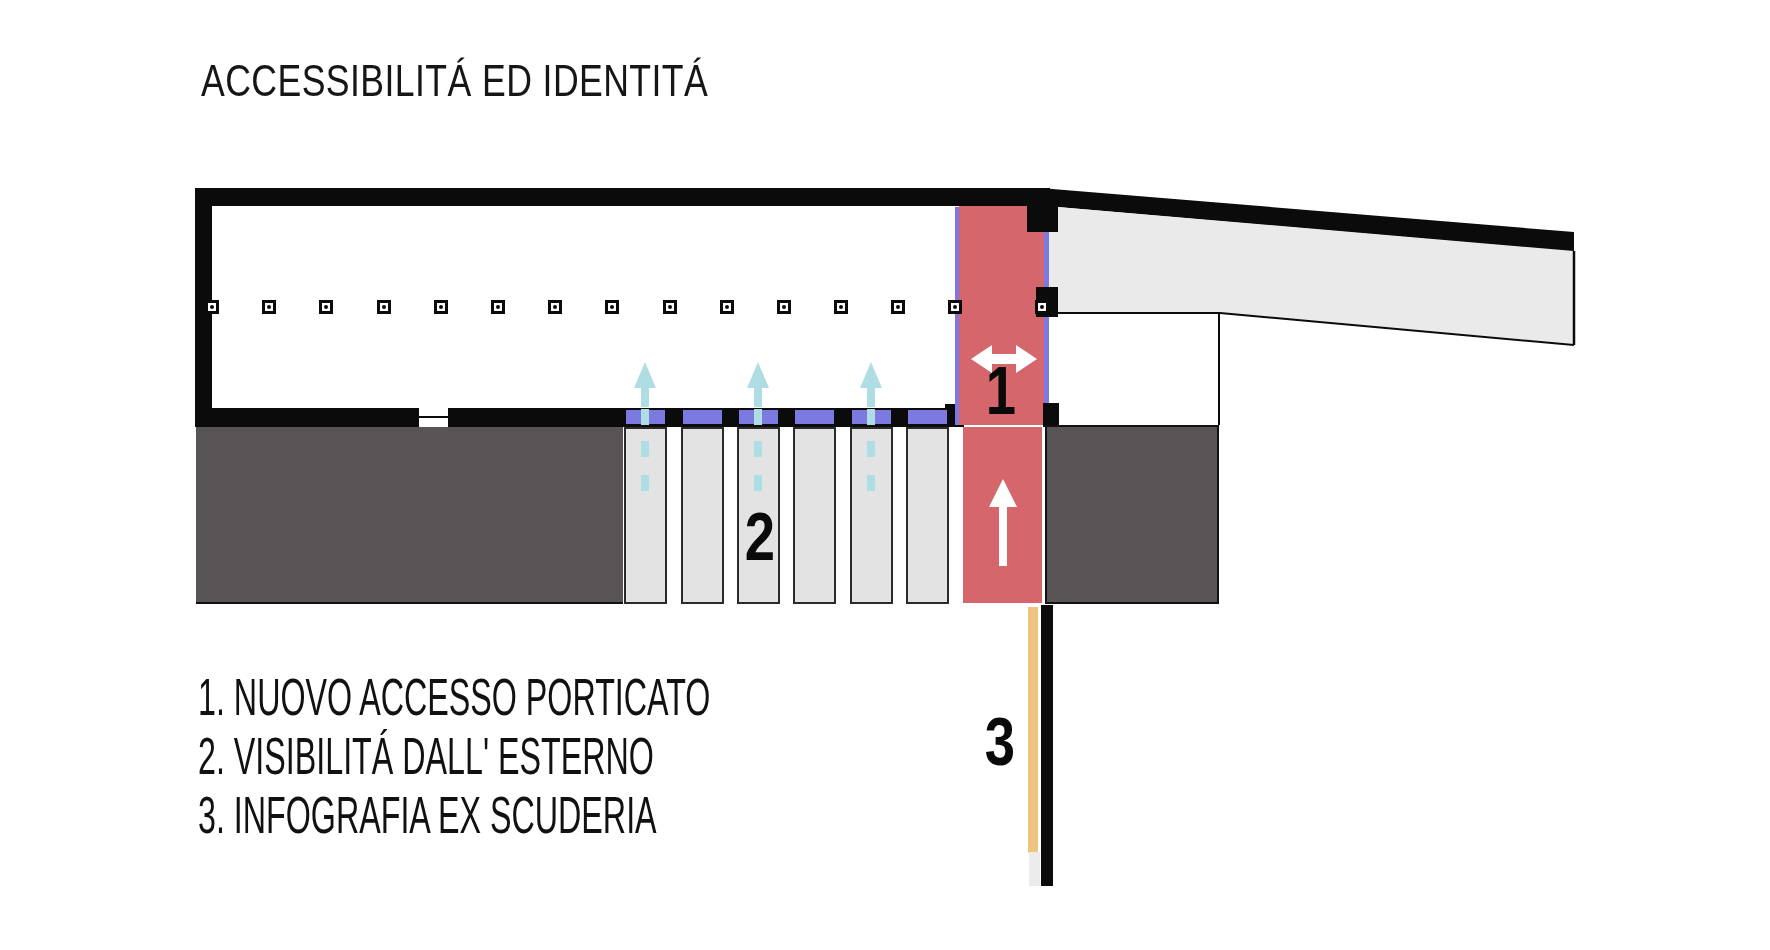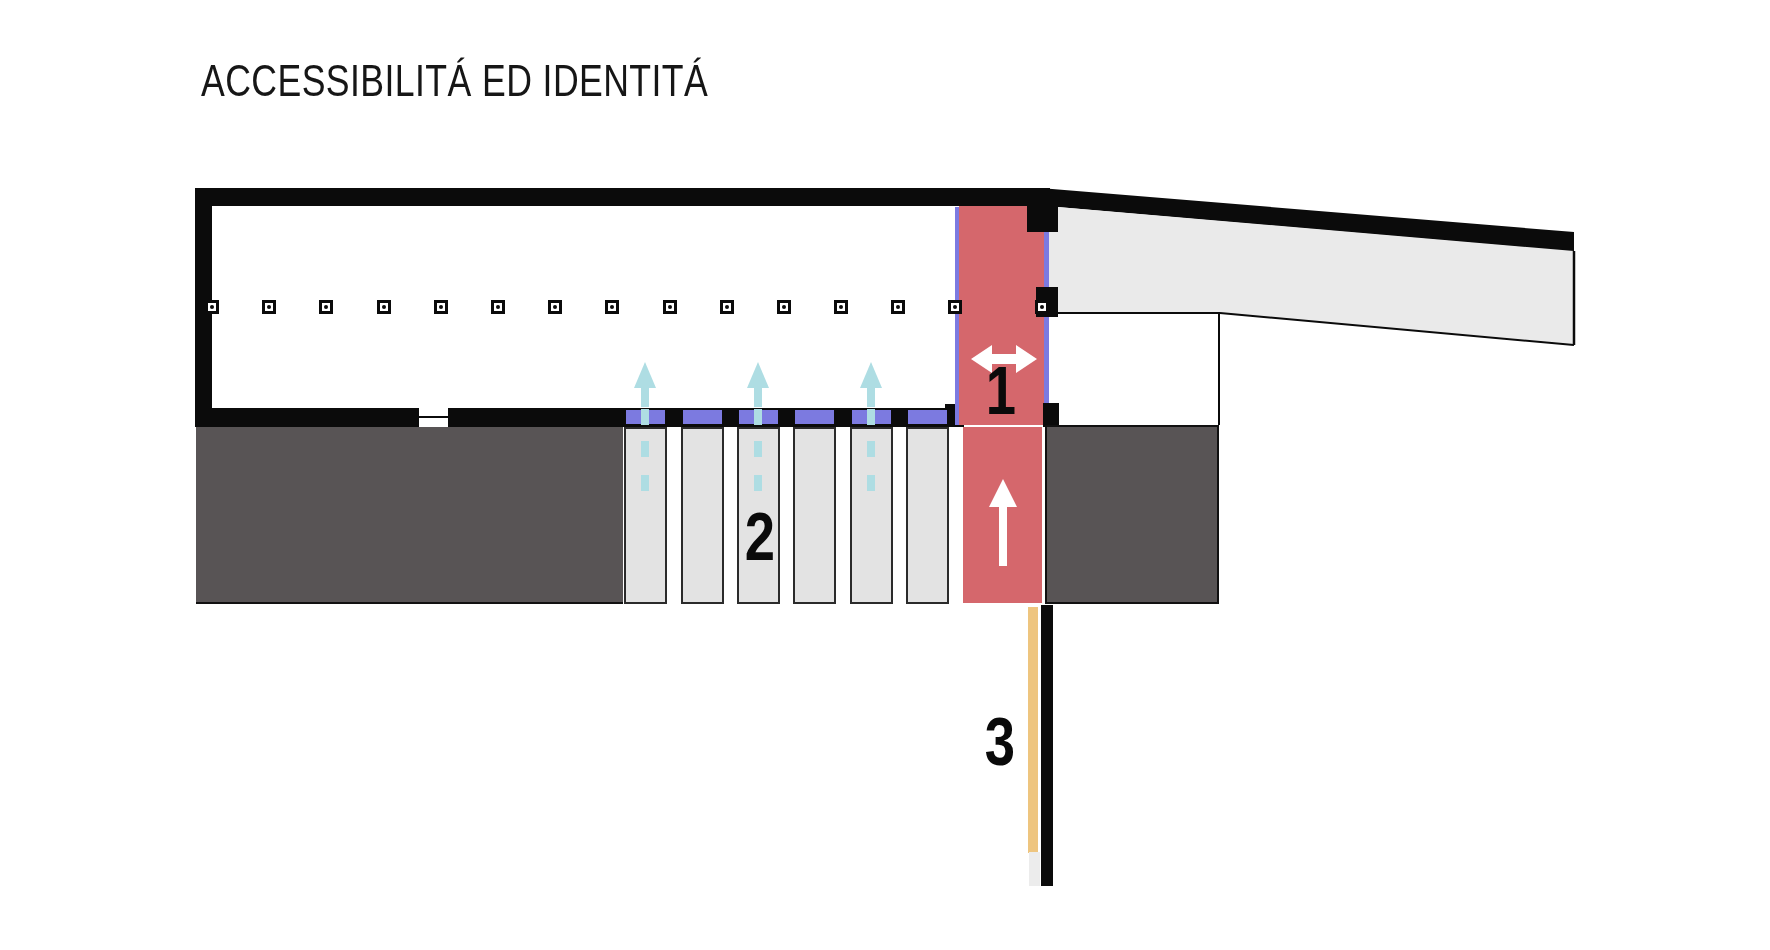--- a/index.html
+++ b/index.html
@@ -127,14 +127,19 @@
 
   <div class="marker" style="left:975px; top:356px;">1</div>
   <div class="marker" style="left:734px; top:502px;">2</div>
   <div class="marker" style="left:974px; top:707px;">3</div>
 
   <div class="abs" style="left:1028px; top:607px; width:10px; height:246px; background:var(--info_yellow);"></div>
   <div class="abs" style="left:1029px; top:852px; width:11px; height:34px; background:#ececec;"></div>
   <div class="abs" style="left:1041px; top:605px; width:12px; height:281px; background:var(--wall);"></div>
 
   <div class="title">ACCESSIBILITÁ ED IDENTITÁ</div>
+  <div class="legend">
+    <div class="legend-item">1. NUOVO ACCESSO PORTICATO</div>
+    <div class="legend-item">2. VISIBILITÁ DALL' ESTERNO</div>
+    <div class="legend-item">3. INFOGRAFIA EX SCUDERIA</div>
+  </div>
 
 </div>
 
 </body></html>

